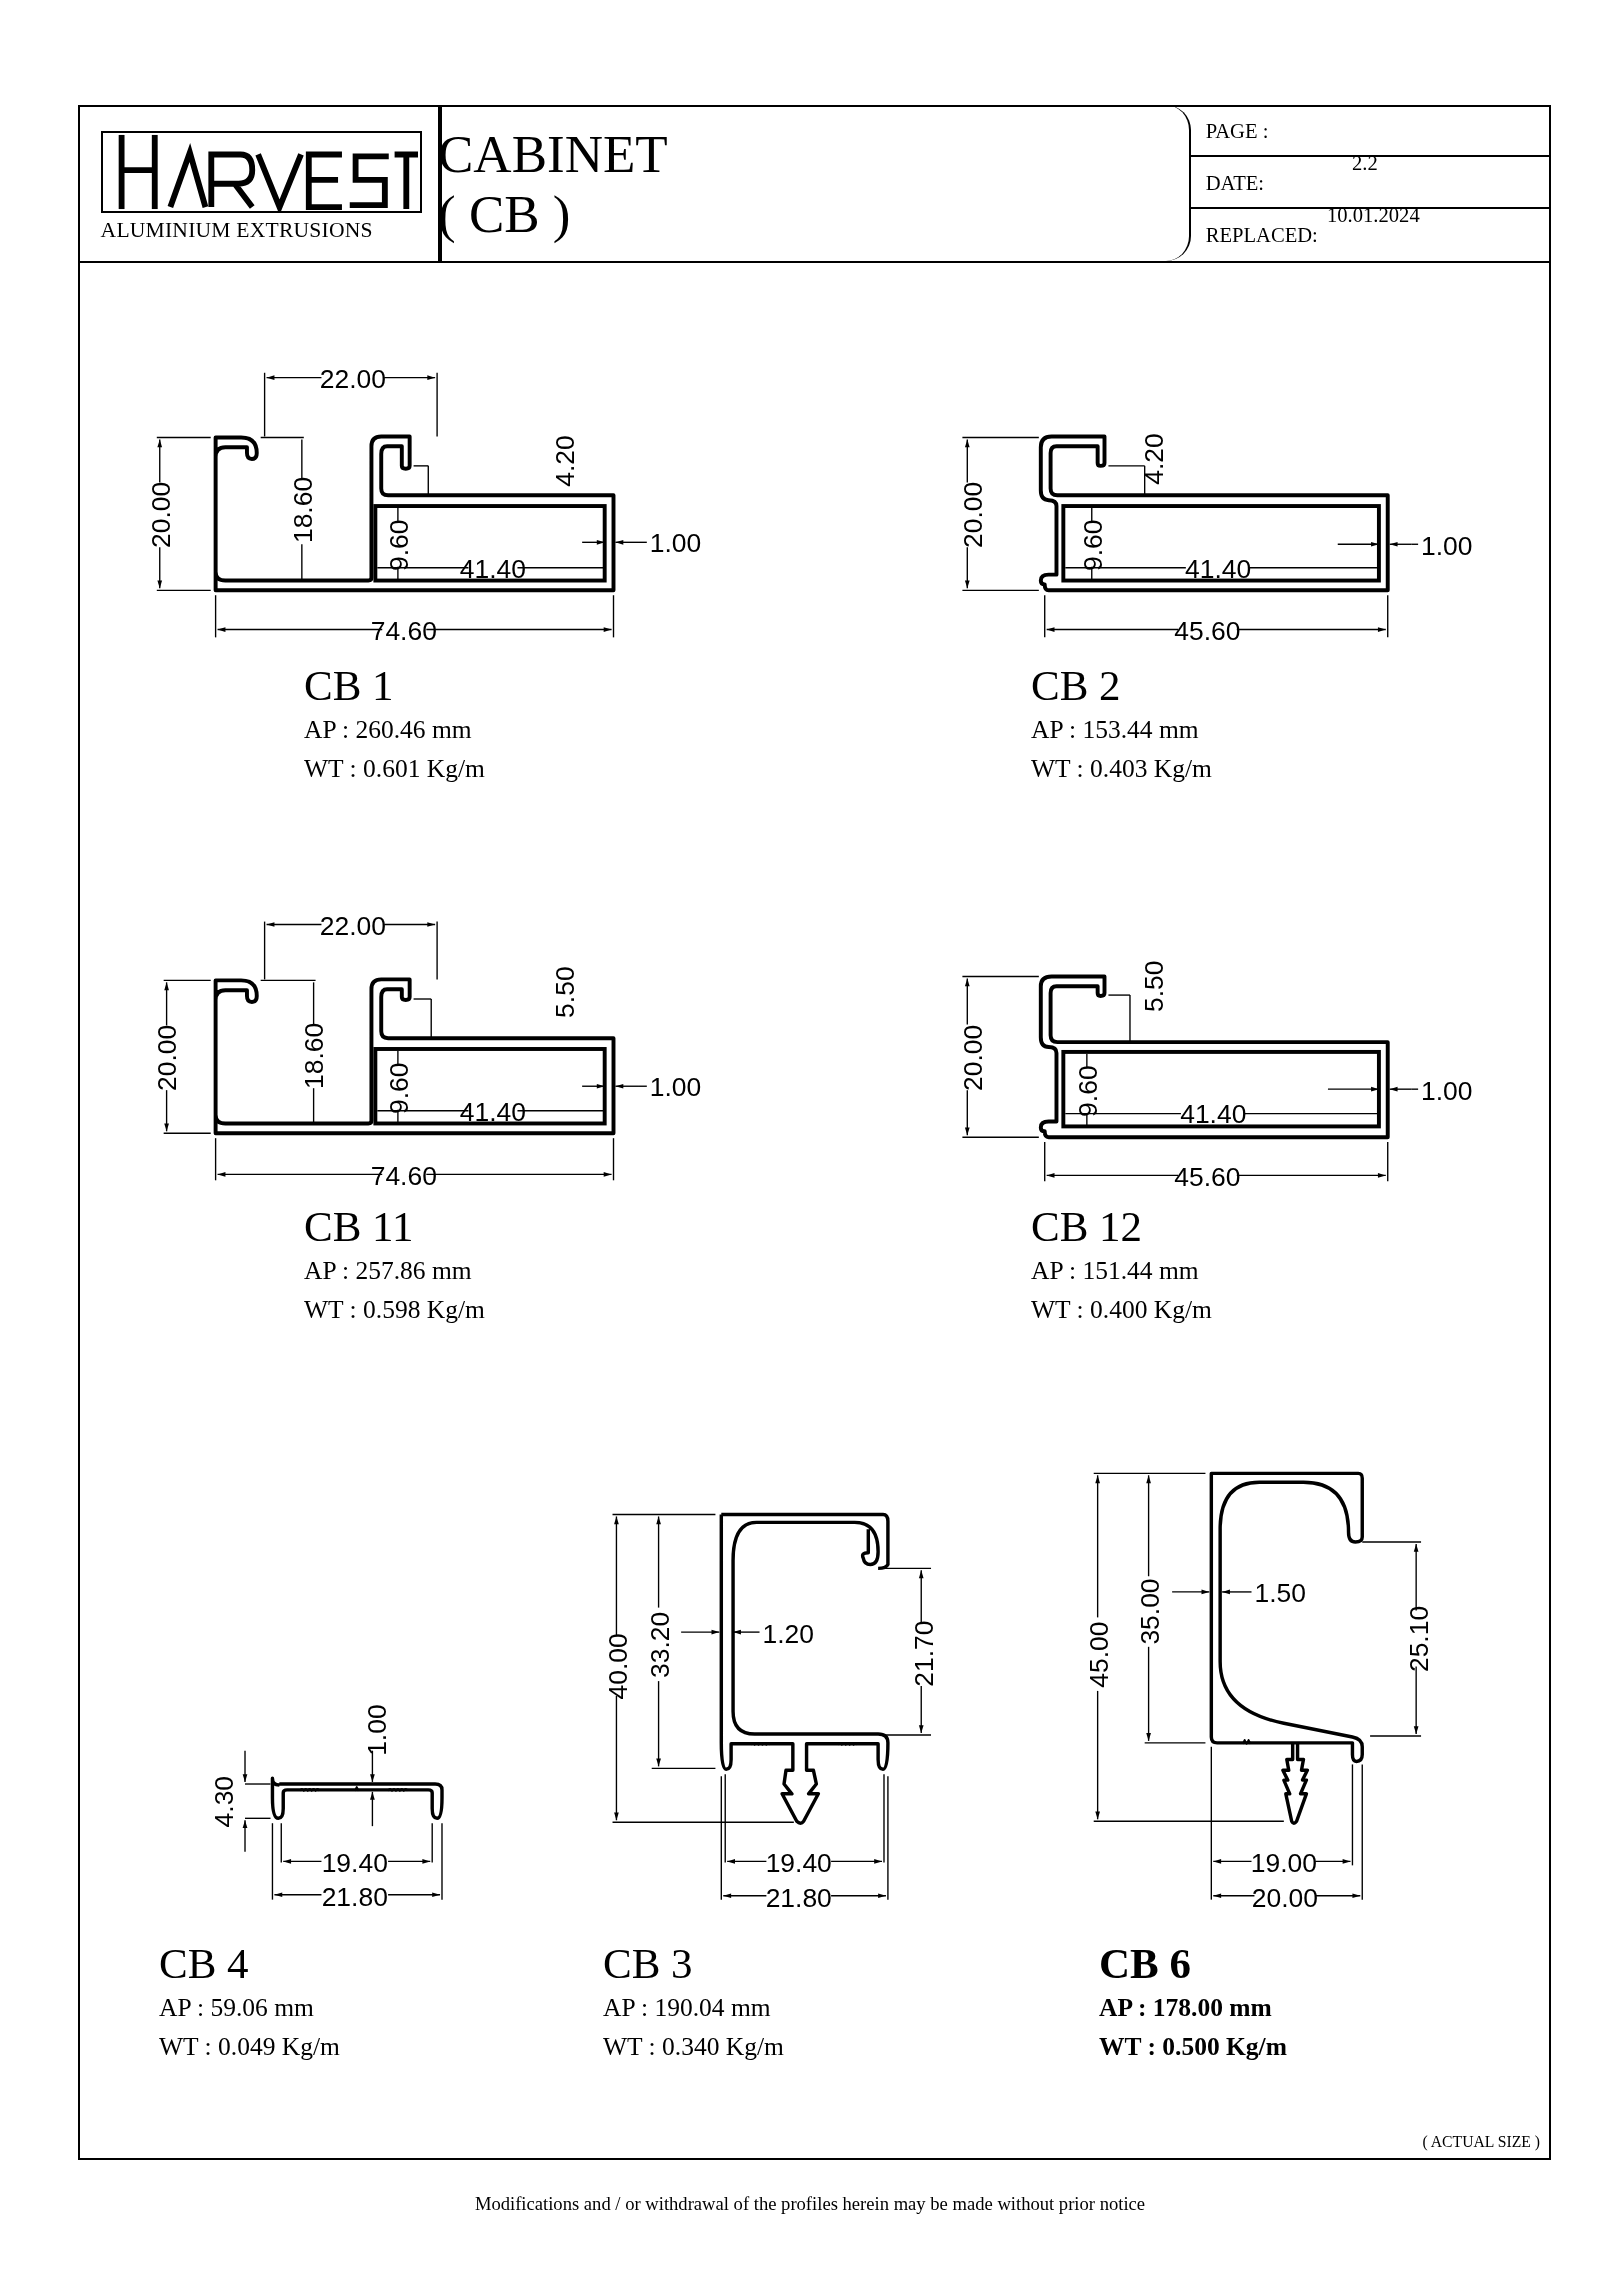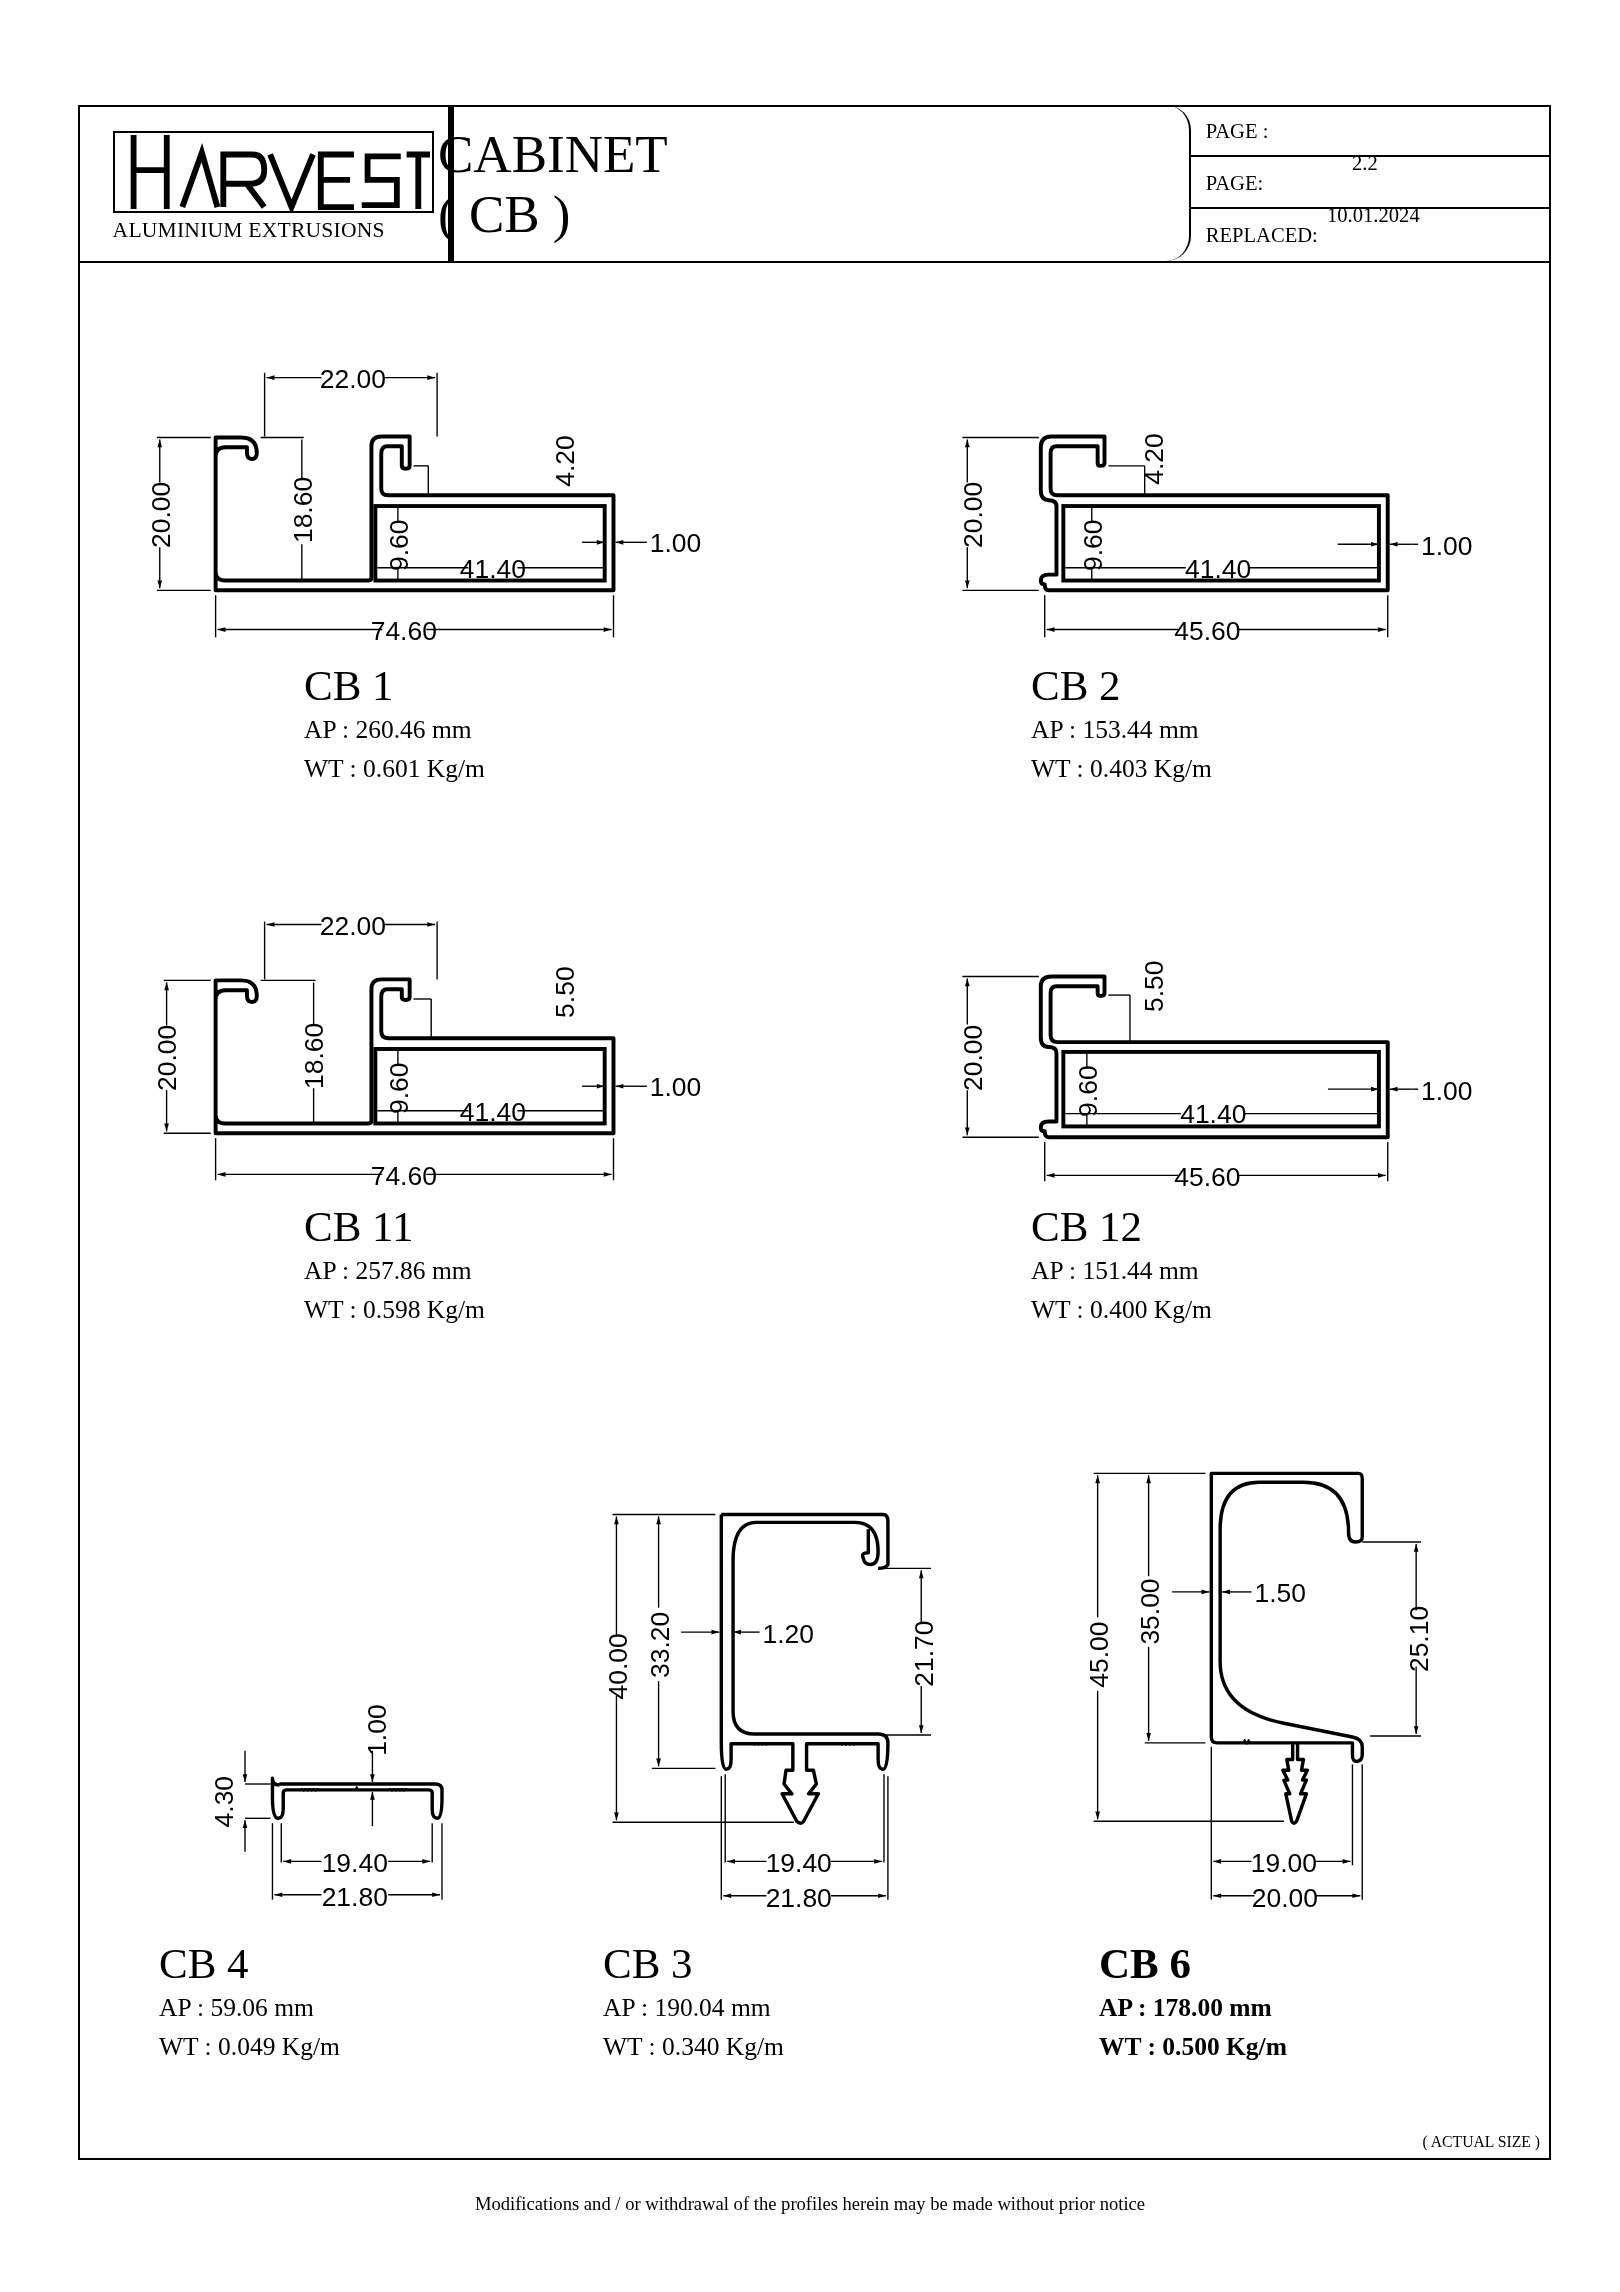--- a/index.html
+++ b/index.html
@@ -3,22 +3,22 @@
 <meta charset="utf-8">
 <style>
   html, body { margin: 0; padding: 0; background: #ffffff; }
   body { width: 1620px; height: 2293px; position: relative; overflow: hidden;
          font-family: "Liberation Serif", "DejaVu Serif", serif; color: #000; }
   .sheet { position: absolute; left: 0; top: 0; width: 1620px; height: 2293px; }
   .frame { position: absolute; left: 78px; top: 105px; width: 1473px; height: 2055px;
            border: 2px solid #000; box-sizing: border-box; }
   .header { position: absolute; left: 78px; top: 105px; width: 1473px; height: 158px;
             border-bottom: 2px solid #000; box-sizing: border-box; }
-  .logo-cell { position: absolute; left: 16px; top: 0; width: 360px; height: 156px;
-               border-right: 6px solid #000000; box-sizing: border-box; }
+  .logo-cell { position: absolute; left: 4px; top: 0; width: 360px; height: 156px;
+               border-right: 4px solid #000000; box-sizing: border-box; }
   .logo-box { position: absolute; left: 18.6px; top: 25.5px; width: 321px; height: 82px;
               border: 2px solid #000; box-sizing: border-box; }
   .logo-sub { position: absolute; left: 18.6px; top: 113px; font-size: 21.6px;
               letter-spacing: 0.2px; white-space: nowrap; }
   .title-cell { position: absolute; left: 360px; top: 0; width: 753px; height: 156px;
                 border-right: 2px solid #000; box-sizing: border-box; text-align: left; border-radius: 25px; }
   .title-main { position: absolute; left: 0; right: 0; top: 19.6px; font-size: 53px; line-height: 59px; }
   .title-sub  { position: absolute; left: 0; right: 0; top: 80px; font-size: 53px; line-height: 59px; }
   .meta-cell { position: absolute; left: 1112px; top: 0; width: 359px; height: 156px; }
   .meta-row { position: absolute; left: 0; width: 359px; height: 52px; box-sizing: border-box;
@@ -71,21 +71,21 @@
       <div class="title-main">CABINET</div>
       <div class="title-sub">( CB )</div>
     </div>
 
     <div class="meta-cell">
       <div class="meta-row r1">
         <span class="meta-label">PAGE :</span>
         <span class="meta-value">2.2</span>
       </div>
       <div class="meta-row r2">
-        <span class="meta-label">PAGE:</span>
+        <span class="meta-label">DATE:</span>
         <span class="meta-value">10.01.2024</span>
       </div>
       <div class="meta-row r3">
         <span class="meta-label">REPLACED:</span>
         <span class="meta-value"></span>
       </div>
     </div>
   </div>
 
   <svg class="drawings" width="1620" height="2293" viewBox="0 0 1653 2339">

